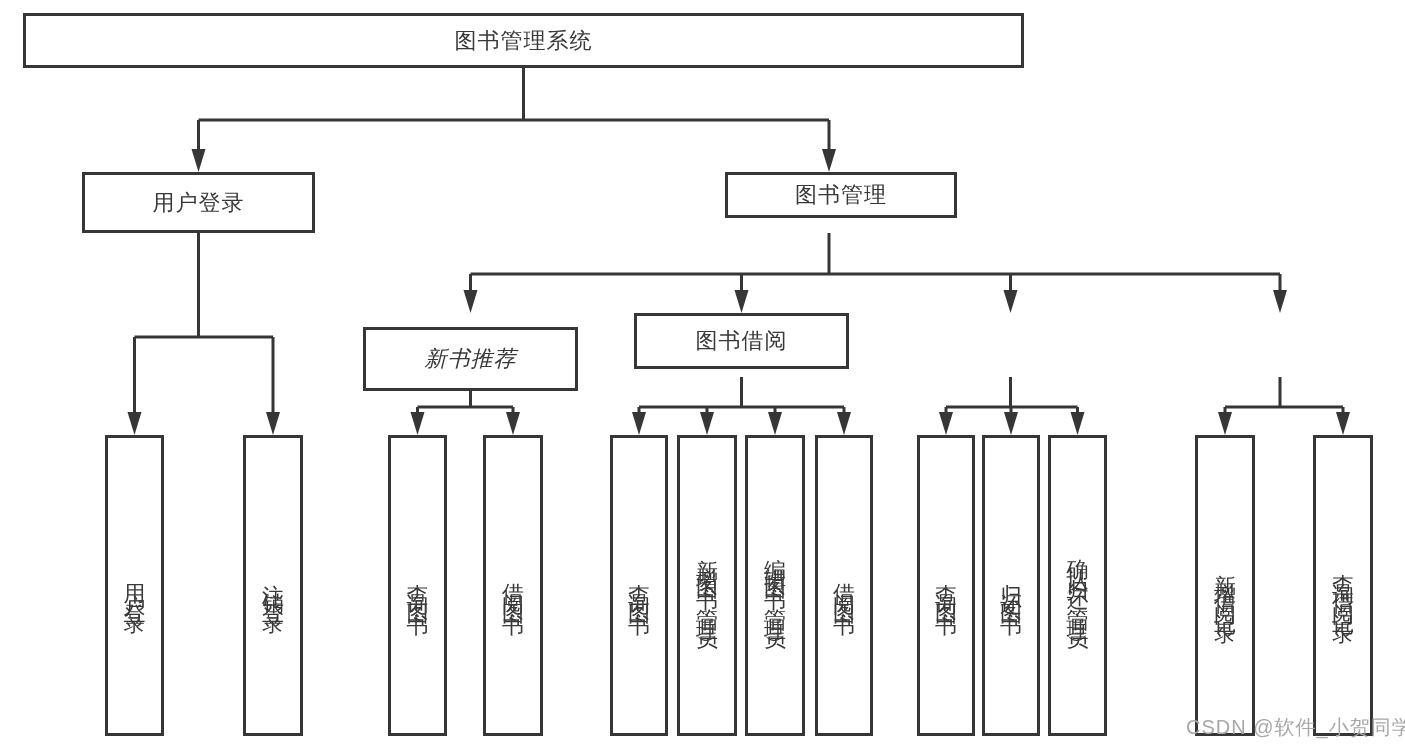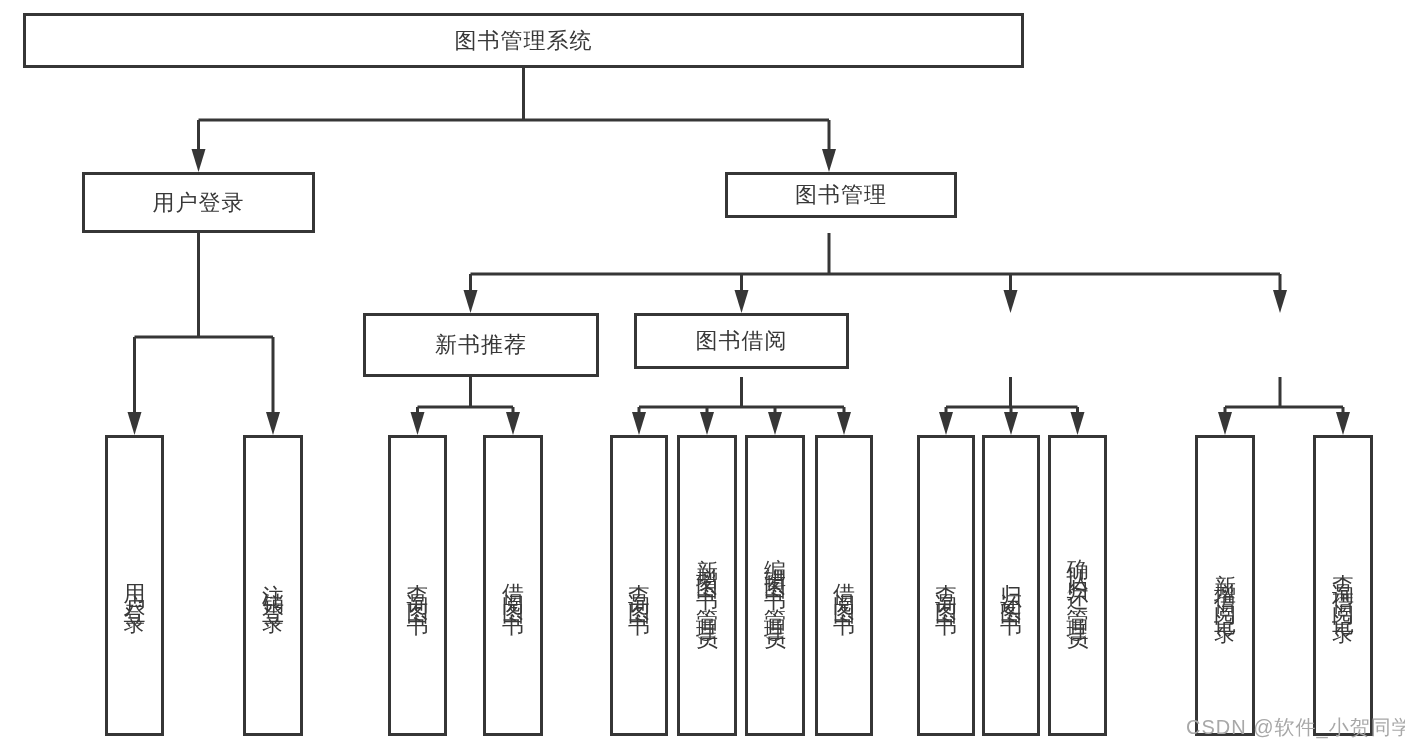--- a/index.html
+++ b/index.html
@@ -96,21 +96,21 @@
       <polygon points="1218,412 1232,412 1225,435"></polygon>
       <polygon points="1336,412 1350,412 1343,435"></polygon>
     </g>
   </svg>
 
   <div class="node hbox" style="left:23px; top:13px; width:1001px; height:55px;">图书管理系统</div>
 
   <div class="node hbox" style="left:82px; top:172px; width:233px; height:61px;">用户登录</div>
   <div class="node hbox" style="left:713px; top:172px; width:232px; height:46px;margin-left:12px;">图书管理</div>
 
-  <div class="node hbox" style="left:363px; top:313px; width:236px; height:64px;">新书推荐</div>
+  <div class="node hbox" style="left:363px; top:327px; width:215px; height:64px;font-style:italic;">新书推荐</div>
   <div class="node hbox" style="left:634px; top:313px; width:215px; height:56px;">图书借阅</div>
 
   <div class="node vbox" style="left:105px; top:435px; width:59px; height:301px;">
     <span class="vtext">用户登录</span>
   </div>
   <div class="node vbox" style="left:243px; top:435px; width:60px; height:301px;">
     <span class="vtext">注销登录</span>
   </div>
 
   <div class="node vbox" style="left:388px; top:435px; width:59px; height:301px;">

